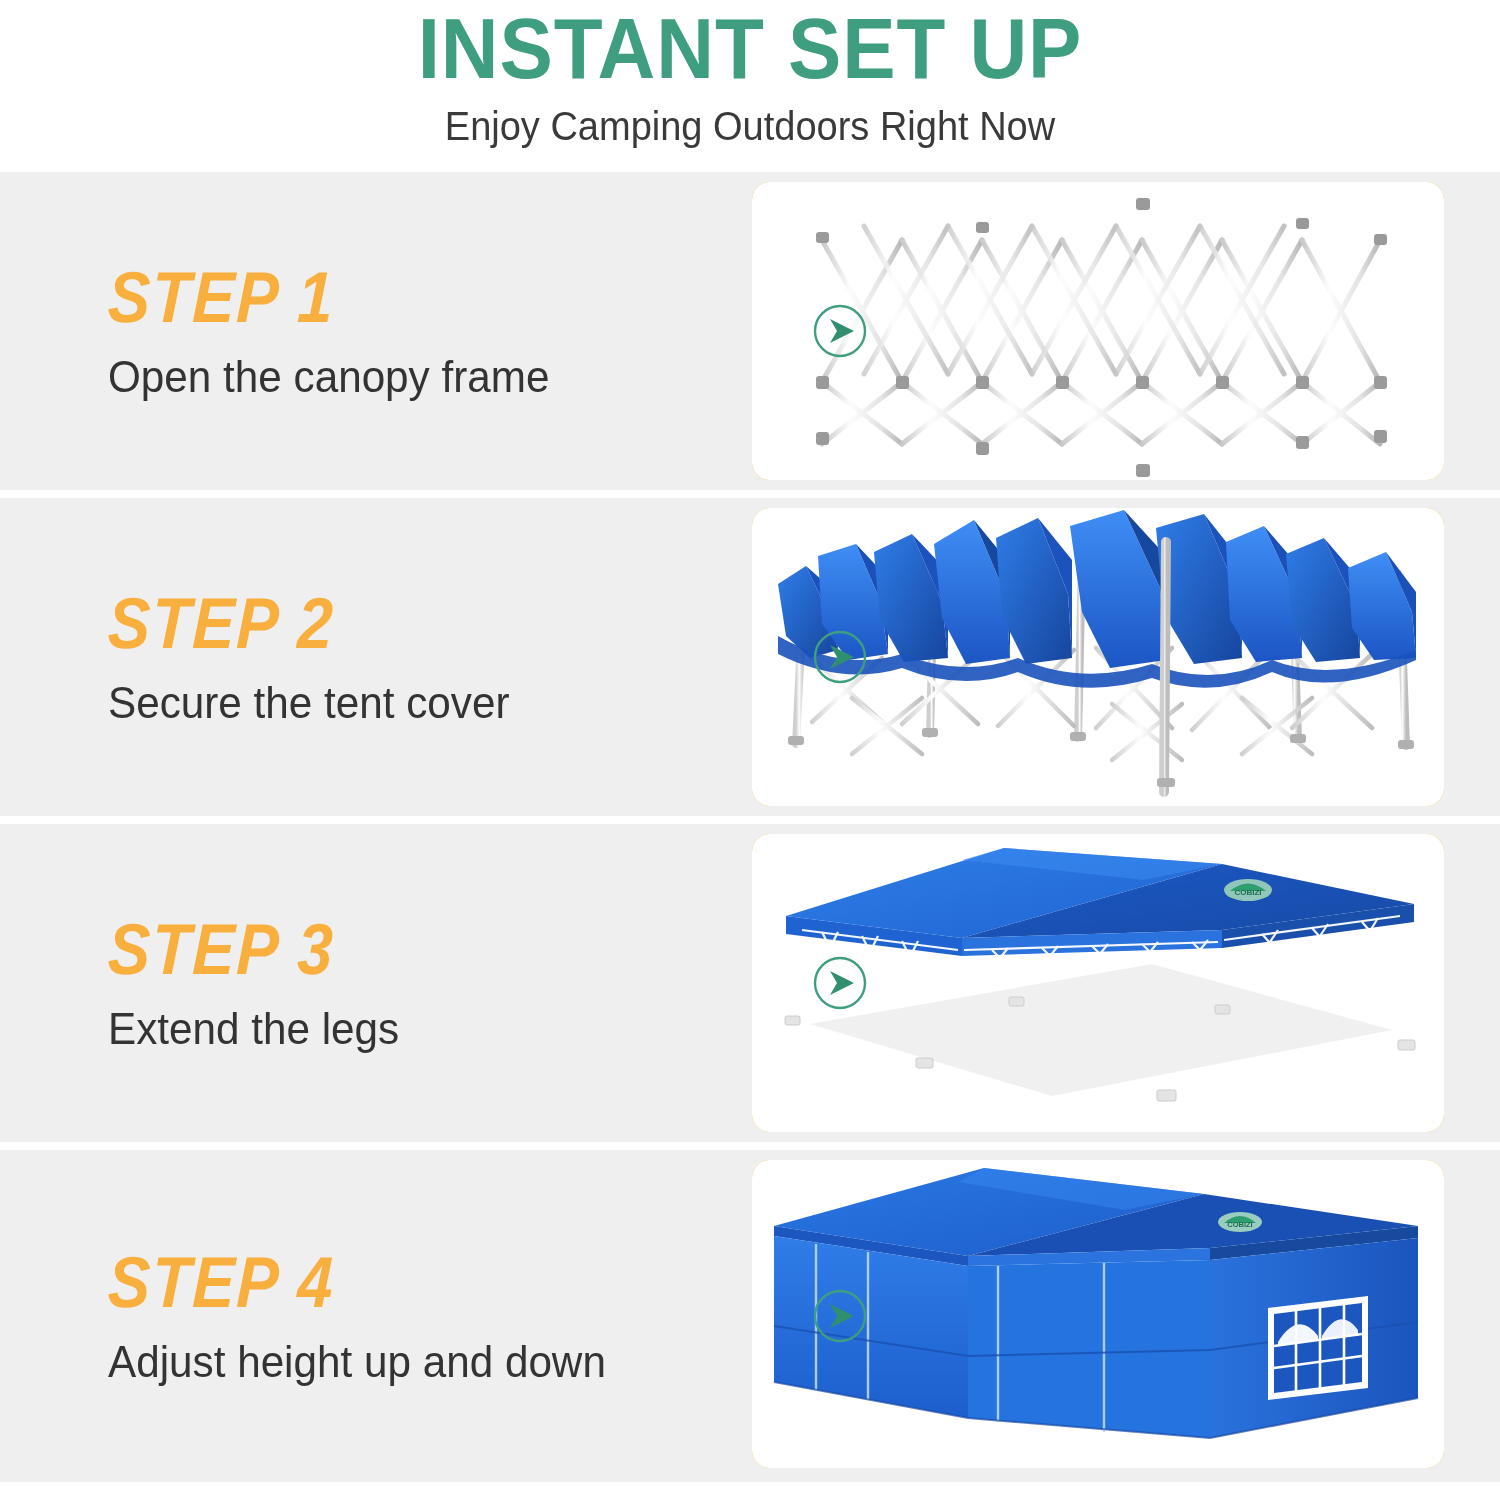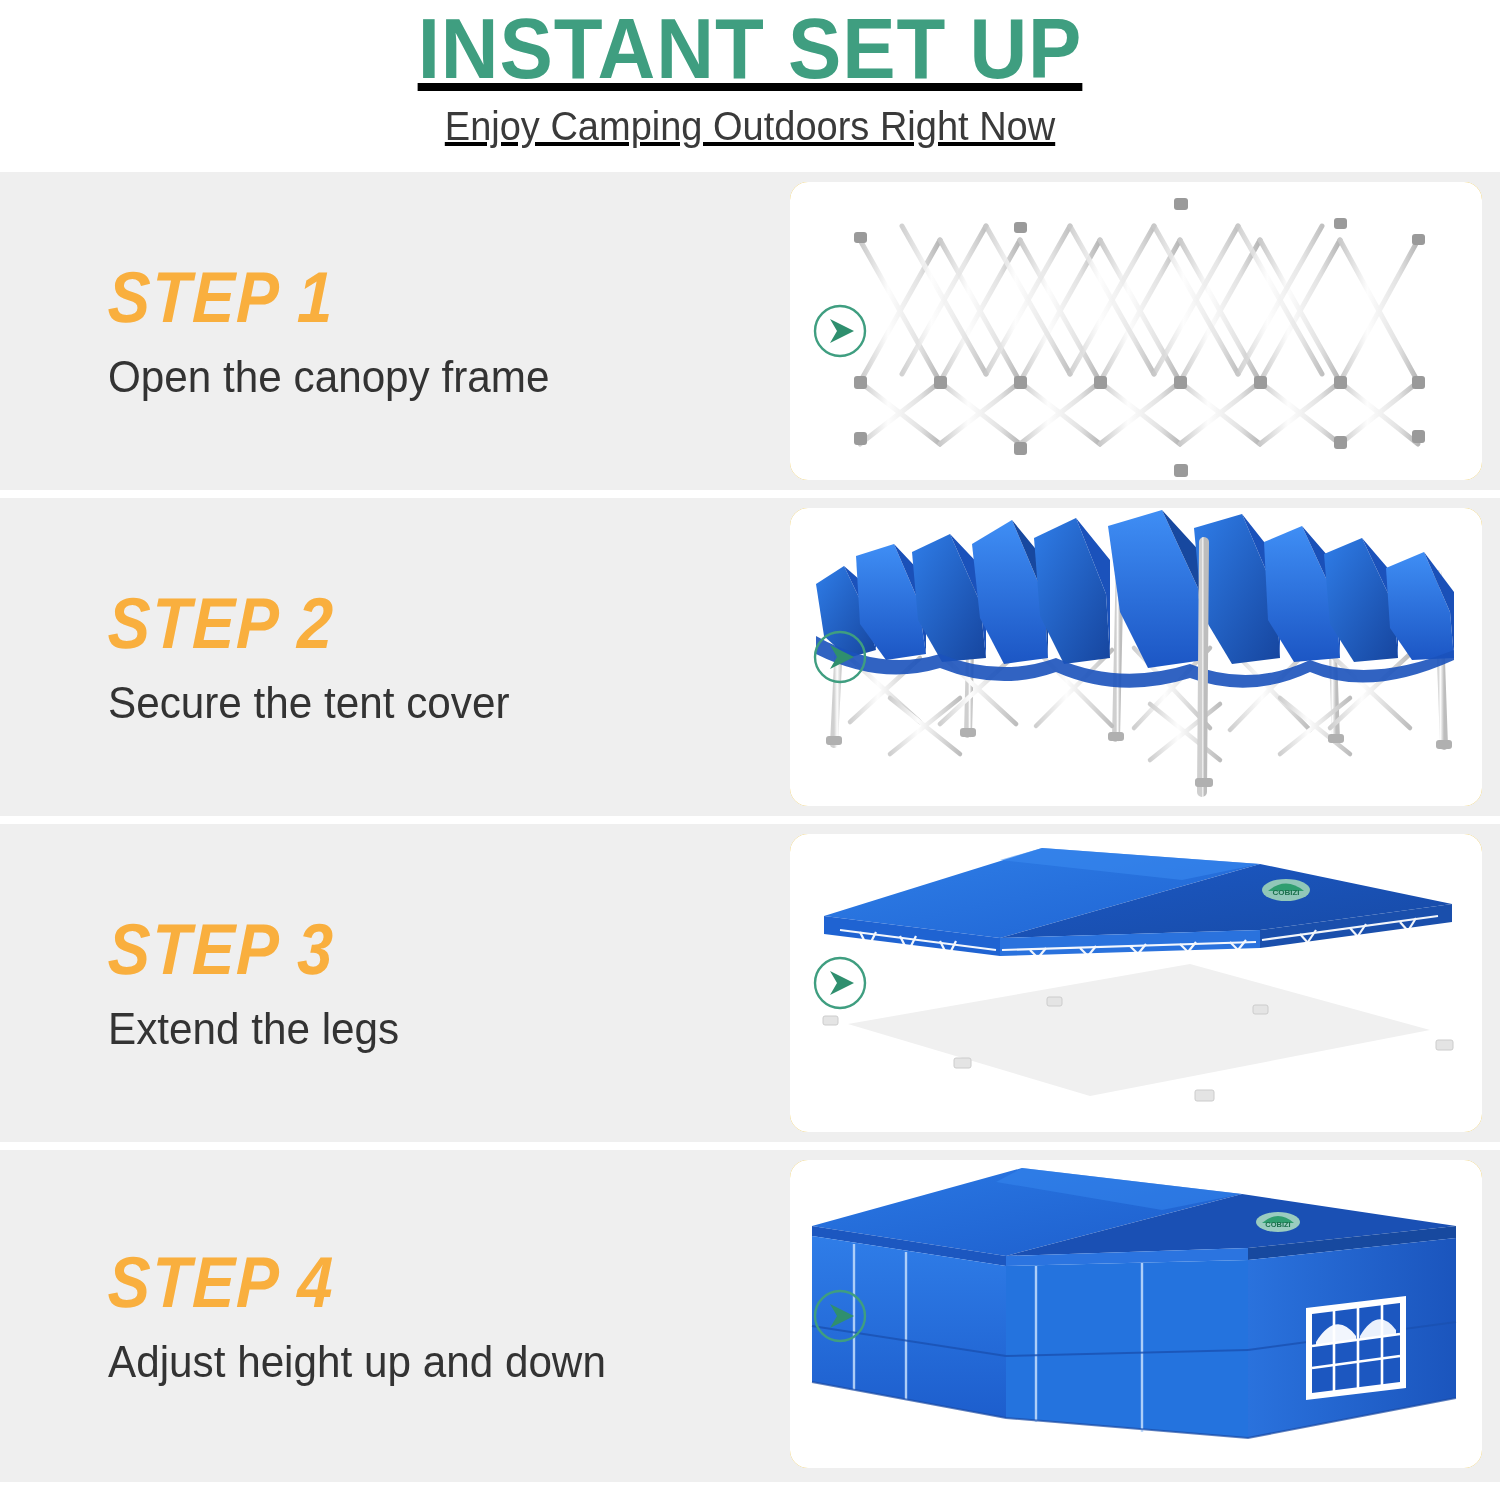--- a/index.html
+++ b/index.html
@@ -20,21 +20,20 @@
   }
 
   
   .header {
     position: absolute;
     top: 0; left: 0;
     width: 1500px;
     height: 172px;
     background: #ffffff;
     text-align: center;
-    text-decoration: underline;
   }
   .header-title {
     margin-top: 2px;
     font-family: "Liberation Sans Narrow", "Liberation Sans", sans-serif;
     font-size: 86px;
     line-height: 92px;
     font-weight: bold;
     letter-spacing: 1px;
     color: #3f9e80;
     transform: scaleX(0.93);
@@ -91,21 +90,21 @@
     font-weight: normal;
     color: #333333;
     transform: scaleX(0.96);
     transform-origin: left center;
     white-space: nowrap;
   }
 
   
   .img-card {
     position: absolute;
-    left: 790px;
+    left: 752px;
     top: 10px;
     width: 692px;
     bottom: 10px;
     background: #eab308;
     border-radius: 18px;
     overflow: hidden;
   }
   .row-4 .img-card { top: 10px; bottom: 14px; }
 
   .img-card svg { display: block; width: 100%; height: 100%; }

